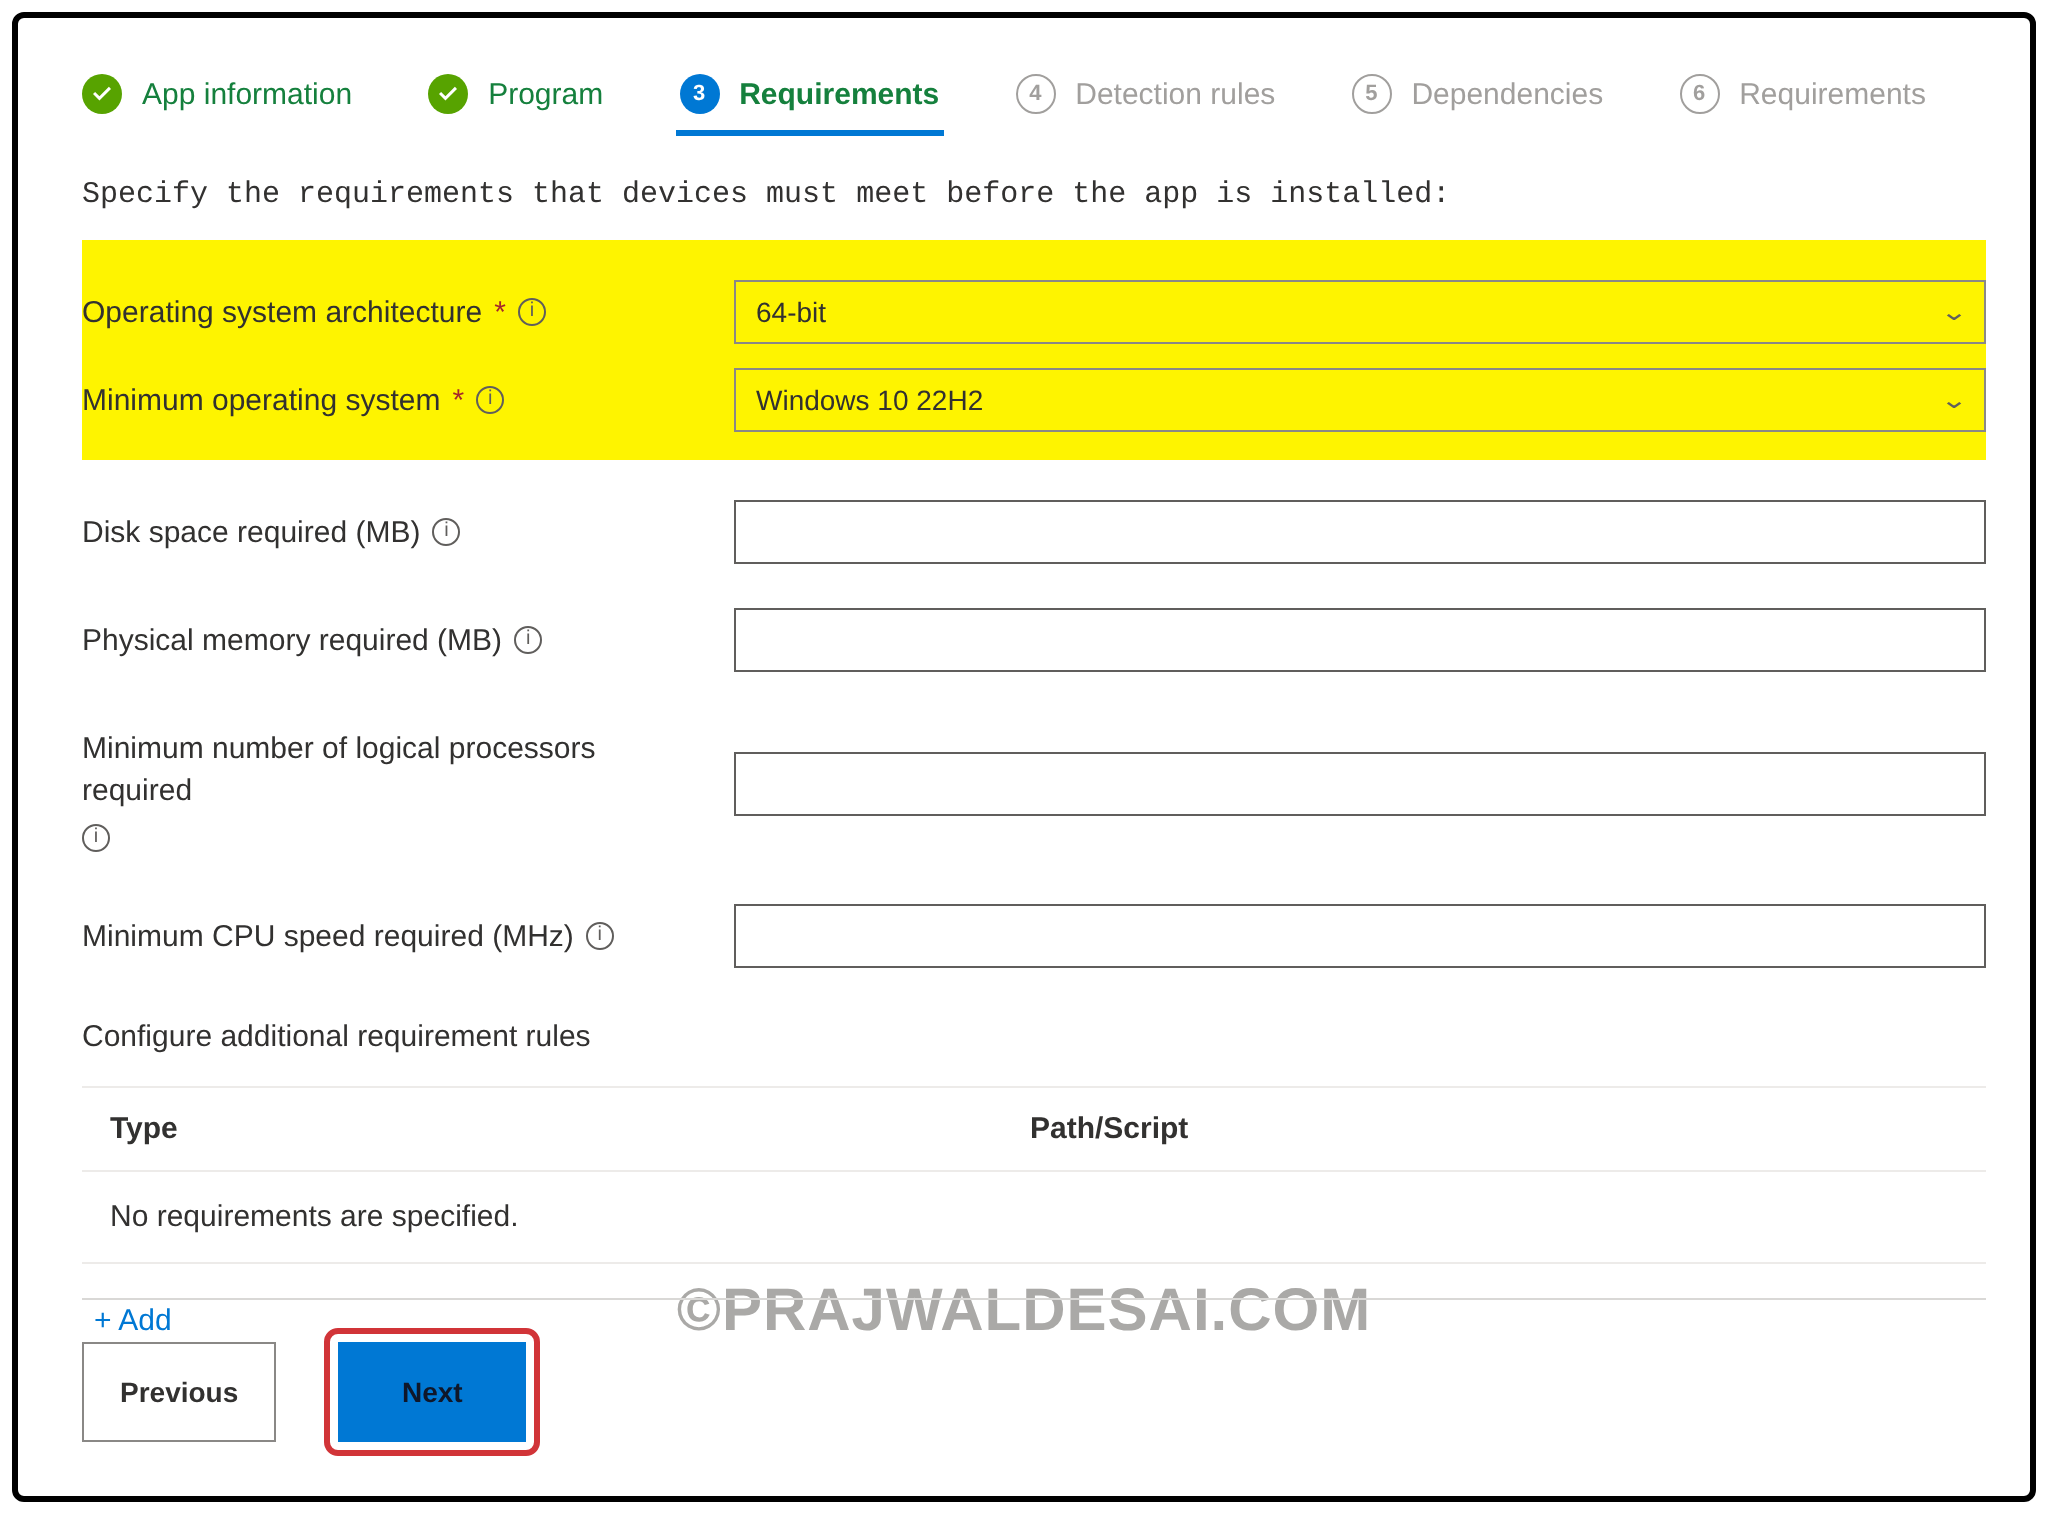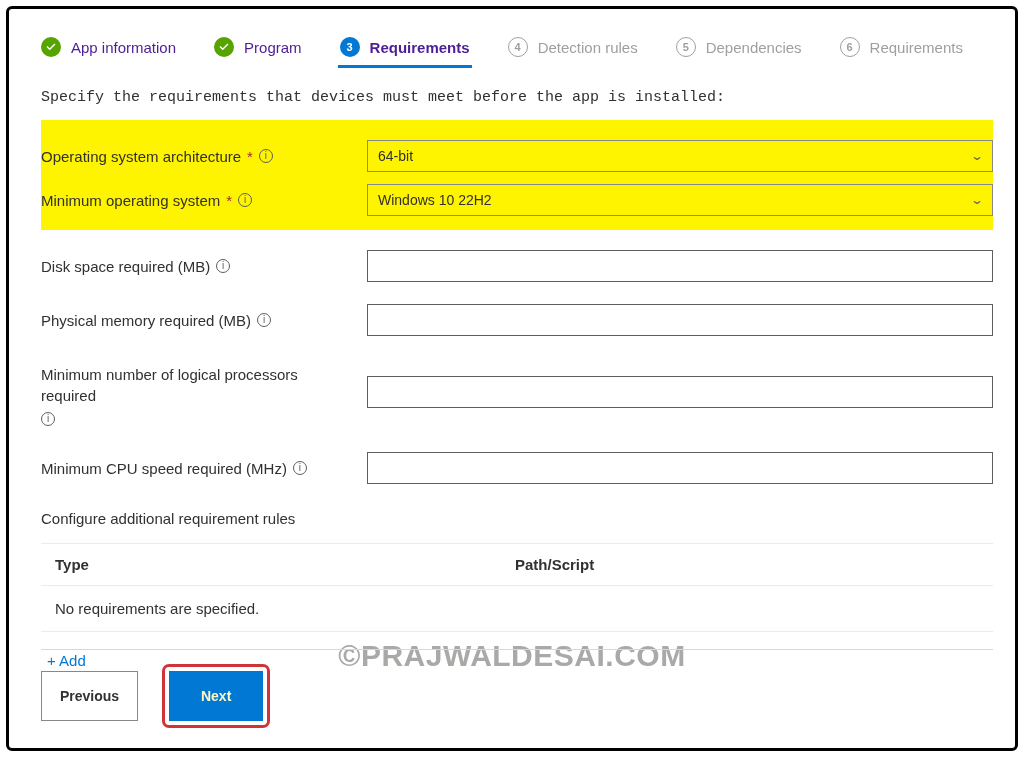--- a/index.html
+++ b/index.html
@@ -56,21 +56,21 @@
     }
     .step-check { background: #57A300; color: #fff; }
     .step-current { background: #0078D4; color: #fff; }
     .step-future {
       background: #fff;
       border: 1px solid #a19f9d;
       color: #a19f9d;
     }
     .step-label {
       font-size: 15px;
-      color: #4c1d95;
+      color: #15803d;
     }
     .step.current .step-label { font-weight: 600; }
     .step.future .step-label { color: #a19f9d; }
     .step.current::after {
       content:"";
       position: absolute;
       left: -2px; right: -2px; bottom: -1px;
       height: 3px;
       background: #0078D4;
     }
@@ -180,21 +180,21 @@
       font-size: 14px;
       font-weight: 600;
       border: 1px solid #8a8886;
       background: #fff;
       color: #323130;
       cursor: pointer;
     }
     .btn-primary {
       background: #0078D4;
       border-color: #0078D4;
-      color: #fef9c3;
+      color: #0f172a;
     }
     .next-hl {
       border: 3px solid #d13438;
       border-radius: 7px;
       padding: 4px;
       display: inline-block;
     }
     .next-hl .btn { min-width: 94px; }
     .checkmark-svg { width: 12px; height: 12px; fill: #fff; }
   </style>

